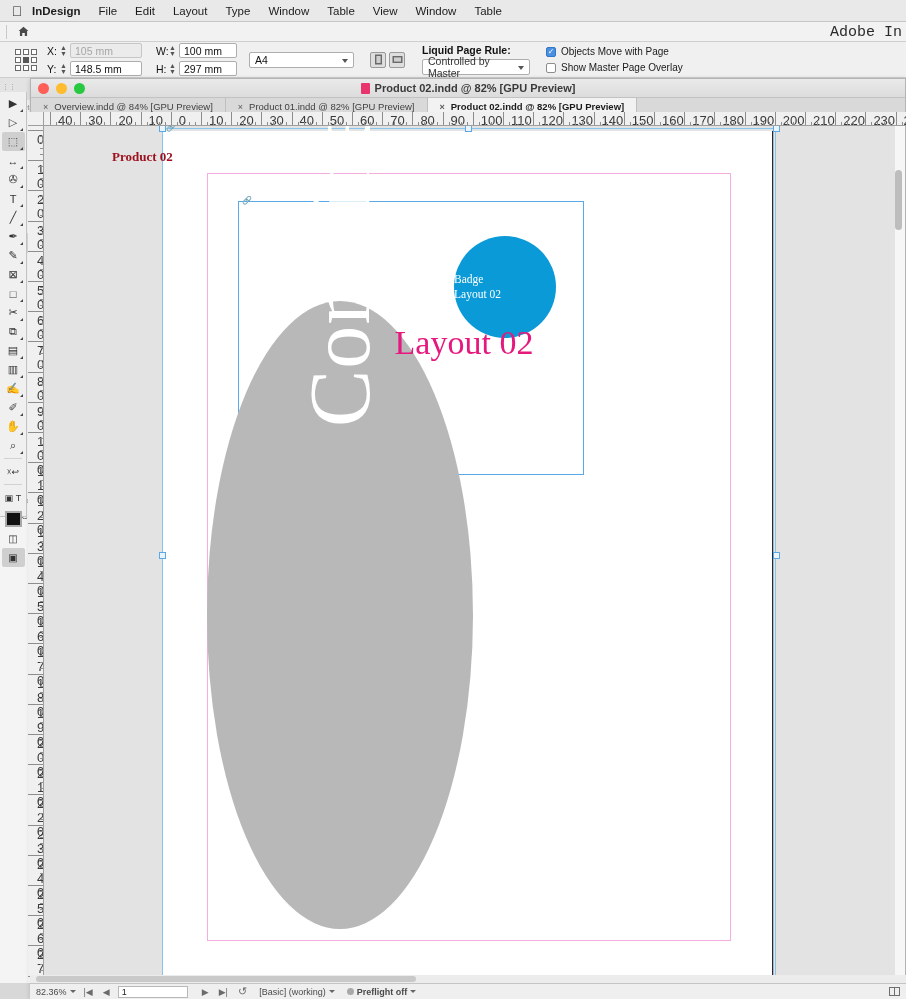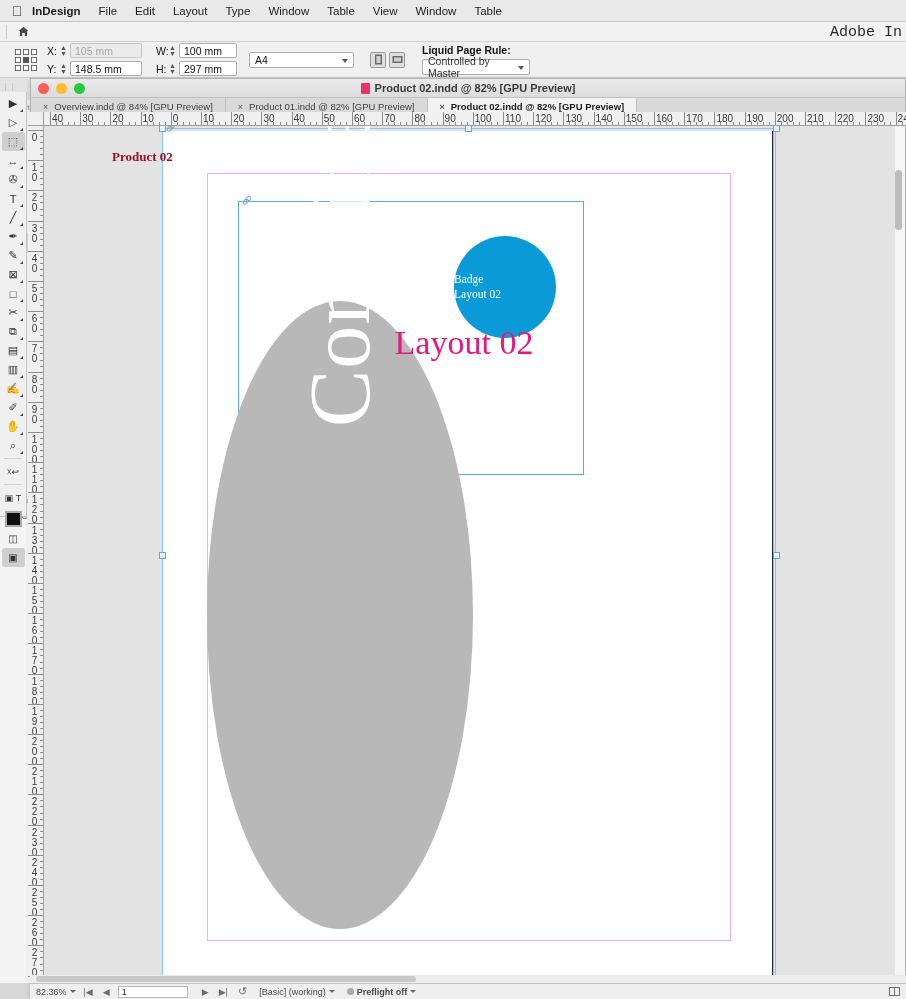--- a/index.html
+++ b/index.html
@@ -137,21 +137,21 @@
 
   
   .ruler-h {
     position:absolute; left:44px; top:112px; width:862px; height:14px;
     background:#f0f0f0; border-bottom:1px solid #9e9e9e; overflow:hidden; z-index:12;
   }
   .ruler-v {
     position:absolute; left:28px; top:126px; width:16px; height:857px;
     background:#f0f0f0; border-right:1px solid #9e9e9e; overflow:hidden; z-index:12;
   }
-  .rt { position:absolute; font-size:10px; color:#3a3a3a; }
+  .rt { position:absolute; font-size:13px; color:#3a3a3a;margin-left:6px; }
   .rtick { position:absolute; background:#8d8d8d;}
   .corner-box { position:absolute; left:28px; top:112px; width:16px; height:14px;
      background:#f0f0f0; border-right:1px solid #9e9e9e; border-bottom:1px solid #9e9e9e; z-index:13;}
 
   
   .canvas {
     position:absolute; left:44px; top:126px; width:851px; height:857px;
     background:#e3e3e3; overflow:hidden; z-index:10;
   }
   .page {
@@ -333,20 +333,30 @@
             <rect x="2" y="2.4" width="7" height="4.2" fill="#cfcfcf"></rect>
           </svg>
       </div>
     </div>
 
     <div class="liquid">
       <div class="ttl">Liquid Page Rule:</div>
       <div class="lqsel">Controlled by Master</div>
     </div>
 
+    <div class="checks">
+      <label class="chk">
+        <span class="chkbox on"></span>
+        <span>Objects Move with Page</span>
+      </label>
+      <label class="chk">
+        <span class="chkbox"></span>
+        <span>Show Master Page Overlay</span>
+      </label>
+    </div>
   </div>
 
   <div class="finder-behind">
     <div class="fb-head"></div>
     <div class="fb-sec">Favorite</div>
     <div id="finder-list">
         <div class="fb-item">
           <span class="fb-ico">⌂</span>
           <span>fi</span>
         </div>

